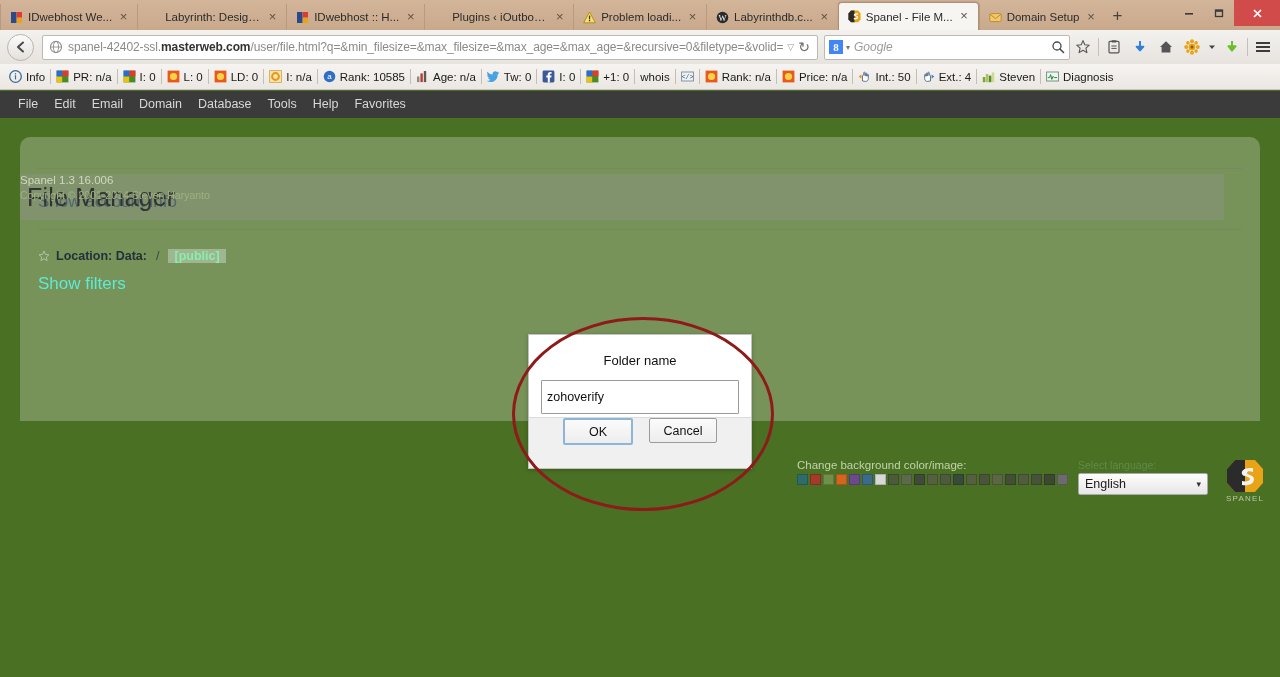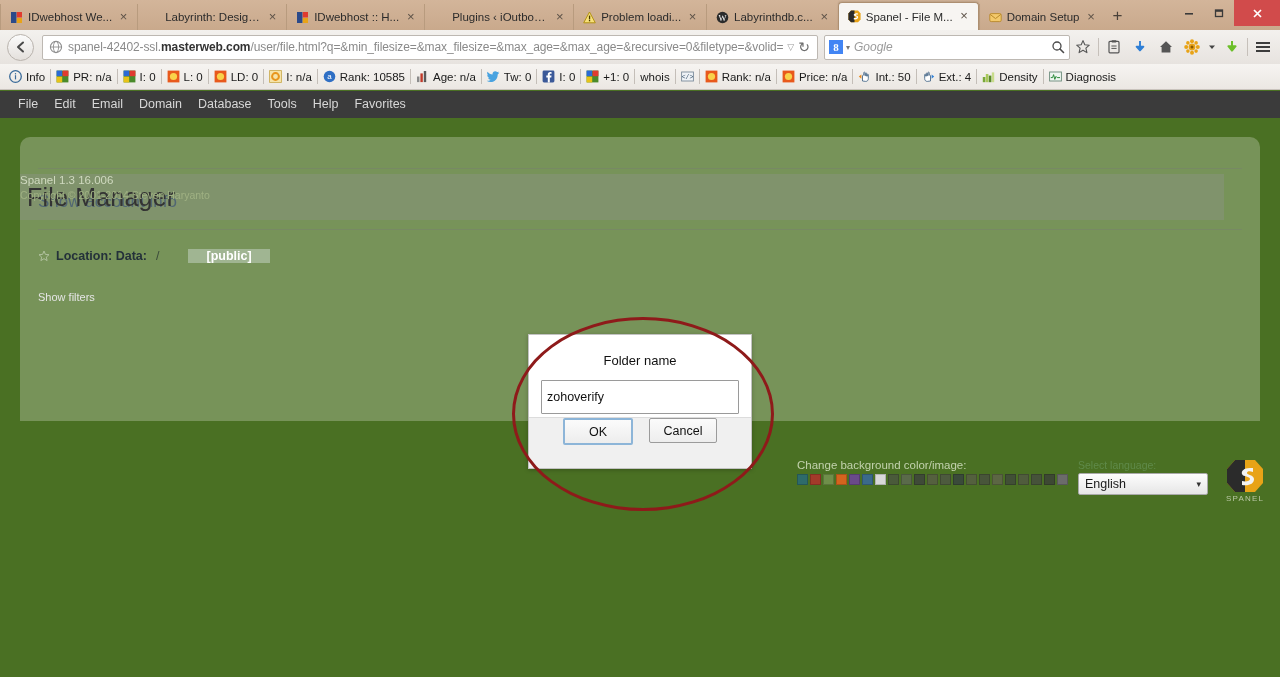--- a/index.html
+++ b/index.html
@@ -122,23 +122,23 @@
   }
   .pagetitle{
     font-size:25px;color:#333;font-weight:normal;padding-left:7px;letter-spacing:.2px;
   }
   .locrow{
     position:absolute;left:18px;top:112px;display:flex;align-items:center;gap:6px;
     font-size:12.5px;color:#24313a;font-weight:bold;
   }
   .staricon{width:12px;height:12px;flex:0 0 12px;opacity:.55;}
   .locsep{font-weight:normal;color:#3a4a3a;padding:0 3px;}
-  .loclink{color:#ffffff;background:rgba(210,225,215,.45);padding:0 18px;margin-left:20px;}
+  .loclink{color:#86efac;background:rgba(210,225,215,.45);padding:0 6px;}
   .showfilters{
-    position:absolute;left:18px;top:137px;font-size:11px;color:#e5e5e5;margin-top:17px;
+    position:absolute;left:18px;top:137px;font-size:17px;color:#5eead4;
   }
   
   .footer{position:absolute;left:0;top:290px;width:1280px;height:60px;}
   .fver{position:absolute;left:20px;top:83px;font-size:11.5px;color:#cfd9bf;}
   .fcopy{position:absolute;left:20px;top:98px;font-size:10.5px;color:#9fb183;}
   .bgpicker{position:absolute;left:797px;top:368px;}
   .bgtitle{font-size:11.5px;color:#c3d2ae;display:block;margin-bottom:3px;}
   .swatches{display:flex;gap:2px;}
   .sw{width:11px;height:11px;display:block;border:1px solid rgba(0,0,0,.18);box-sizing:border-box;}
   .langbox{position:absolute;left:1078px;top:368px;}
@@ -509,21 +509,21 @@
         <span>Ext.: 4</span>
       </div>
       <div class="seosep"></div>
       <div class="seoitem">
         <span class="seoico"><svg width="13" height="13" viewBox="0 0 13 13">
             <rect x="0.8" y="7" width="2.6" height="5.2" fill="#7aa83a"></rect>
             <rect x="3.8" y="4" width="2.6" height="8.2" fill="#a8c85a"></rect>
             <rect x="6.8" y="5.6" width="2.6" height="6.6" fill="#5a8a2a"></rect>
             <rect x="9.8" y="2.4" width="2.4" height="9.8" fill="#c8dc8a"></rect>
           </svg></span>
-        <span>Density</span>
+        <span>Steven</span>
       </div>
       <div class="seosep"></div>
       <div class="seoitem">
         <span class="seoico"><svg width="13" height="13" viewBox="0 0 13 13">
             <rect x="0.6" y="2" width="11.8" height="9" fill="#eef6f0" stroke="#6a8a7a" stroke-width="0.9"></rect>
             <path d="M1.8 7.6 L3.6 7.6 L4.6 4.6 L5.8 9.4 L7 6.4 L8.2 7.6 L11 7.6" fill="none" stroke="#2a8a3a" stroke-width="1"></path>
           </svg></span>
         <span>Diagnosis</span>
       </div>
     </div>

